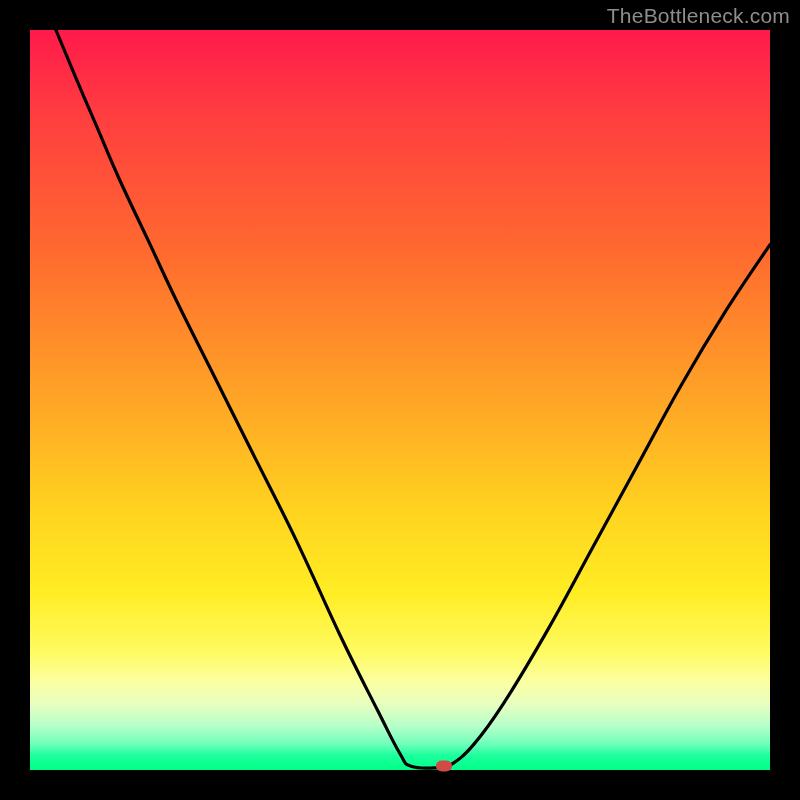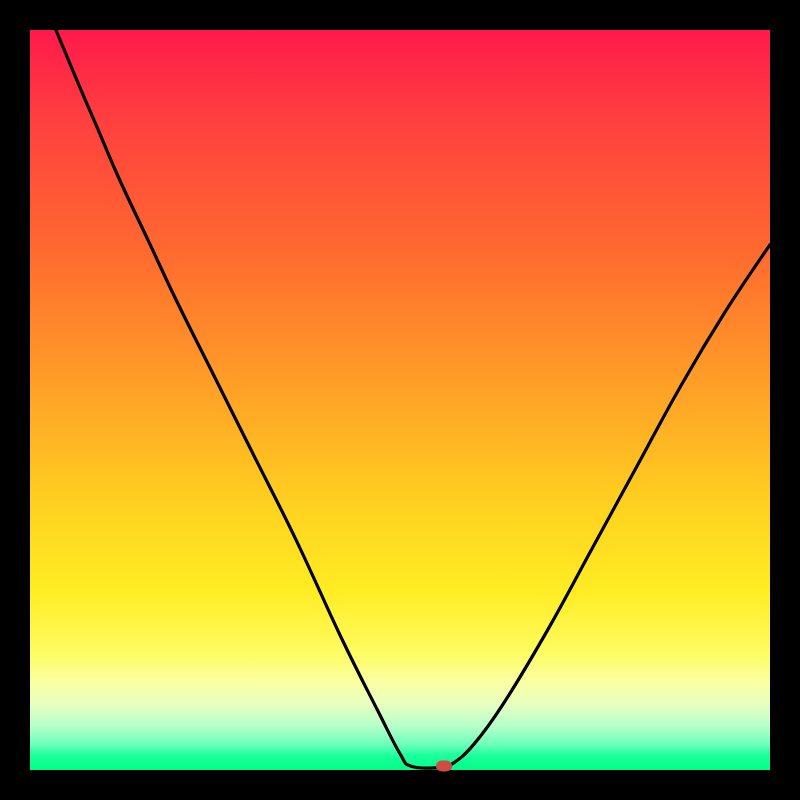--- a/index.html
+++ b/index.html
@@ -73,20 +73,21 @@
     letter-spacing: 0.2px;
     font-weight: 500;
     user-select: none;
   }
 </style>
 </head>
 <body>
 
 <div class="frame">
 
+  <div class="watermark">TheBottleneck.com</div>
 
   <div class="plot-area">
     <div class="gradient"></div>
 
     <svg class="curve-svg" viewBox="0 0 740 740" preserveAspectRatio="none">
       <path id="curve-path" d="M 25.900000000000002 0 C 29.6 8.880000000000019 36.260000000000005 25.160000000000082 44.4 44.40000000000009 C 52.53999999999999 63.6400000000001 57.72 75.48000000000006 66.6 96.20000000000005 C 75.47999999999999 116.92000000000003 78.44 125.06000000000002 88.8 148 C 99.16 170.94 106.56 185.73999999999998 118.4 210.89999999999998 C 130.24 236.05999999999997 134.68 246.42000000000002 148 273.8 C 161.32 301.18 170.2 318.19999999999993 185 347.79999999999995 C 199.8 377.4 205.72 389.24 222 421.8 C 238.28 454.36 248.64 473.6 266.4 510.6 C 284.15999999999997 547.6 294.52000000000004 572.76 310.8 606.8 C 327.08 640.8399999999999 335.96 657.4159999999999 347.79999999999995 680.8 C 359.63999999999993 704.184 363.34 712.62 370 723.72 C 376.66 734.82 373.7 733.4879999999999 381.1 736.3 C 388.50000000000006 739.112 398.86000000000007 738.2239999999999 407.00000000000006 737.78 C 415.14000000000004 737.336 414.4 738.816 421.79999999999995 734.08 C 429.19999999999993 729.344 433.64 726.236 444 714.1 C 454.36 701.964 458.8 696.34 473.6 673.4 C 488.40000000000003 650.4599999999999 500.24 630.48 518 599.4 C 535.76 568.3199999999999 544.64 550.56 562.4 518 C 580.16 485.44 589.04 469.16 606.8 436.6 C 624.56 404.04 633.44 386.28 651.2 355.2 C 668.96 324.12 677.8399999999999 309.32 695.5999999999999 281.2 C 713.3599999999999 253.07999999999998 731.12 227.92000000000002 740 214.60000000000002" fill="none" stroke="#000" stroke-width="3.2" stroke-linecap="round" stroke-linejoin="round"></path>
     </svg>
 
     <div id="marker" class="marker" style="left: 414.4px; top: 736.3px; background: rgb(210, 74, 69);"></div>
   </div>

